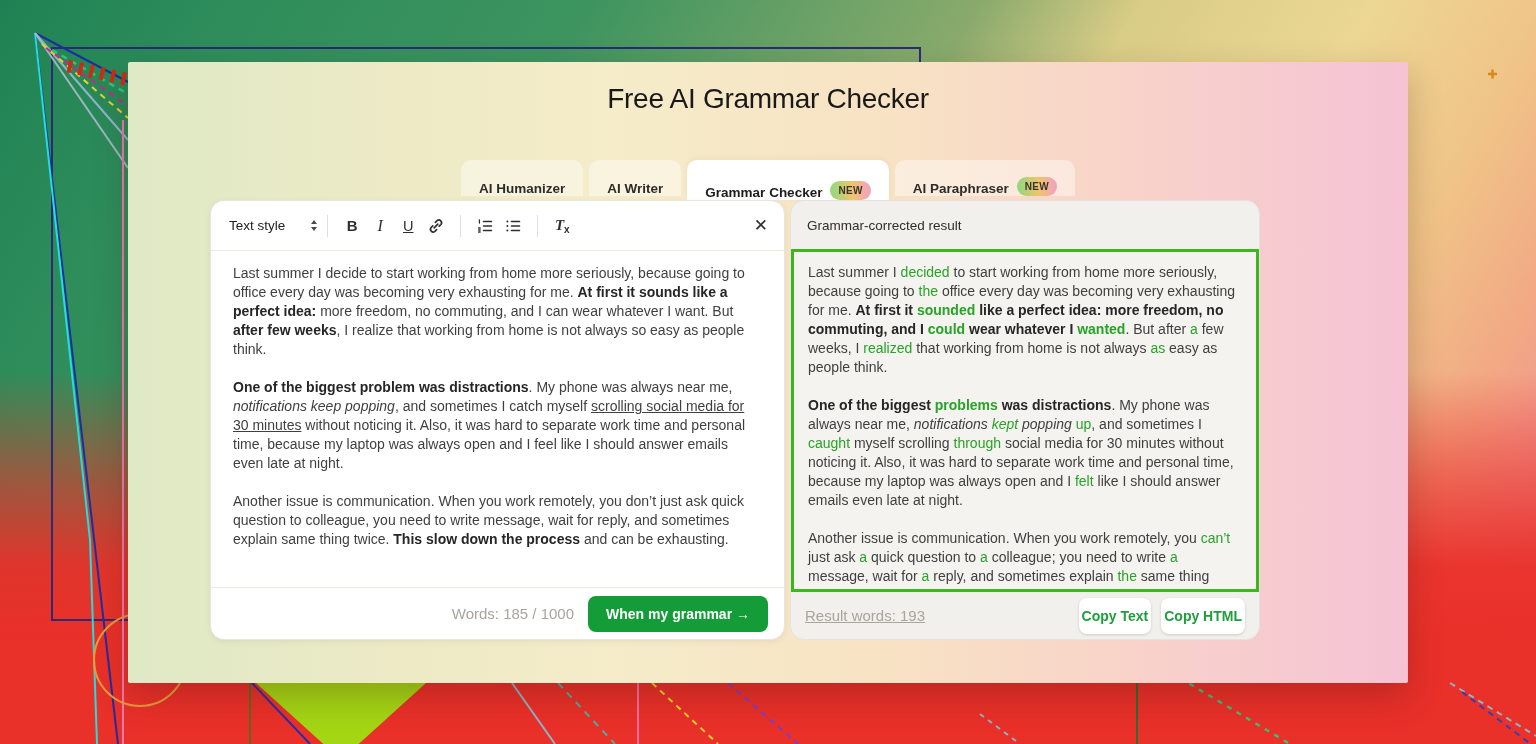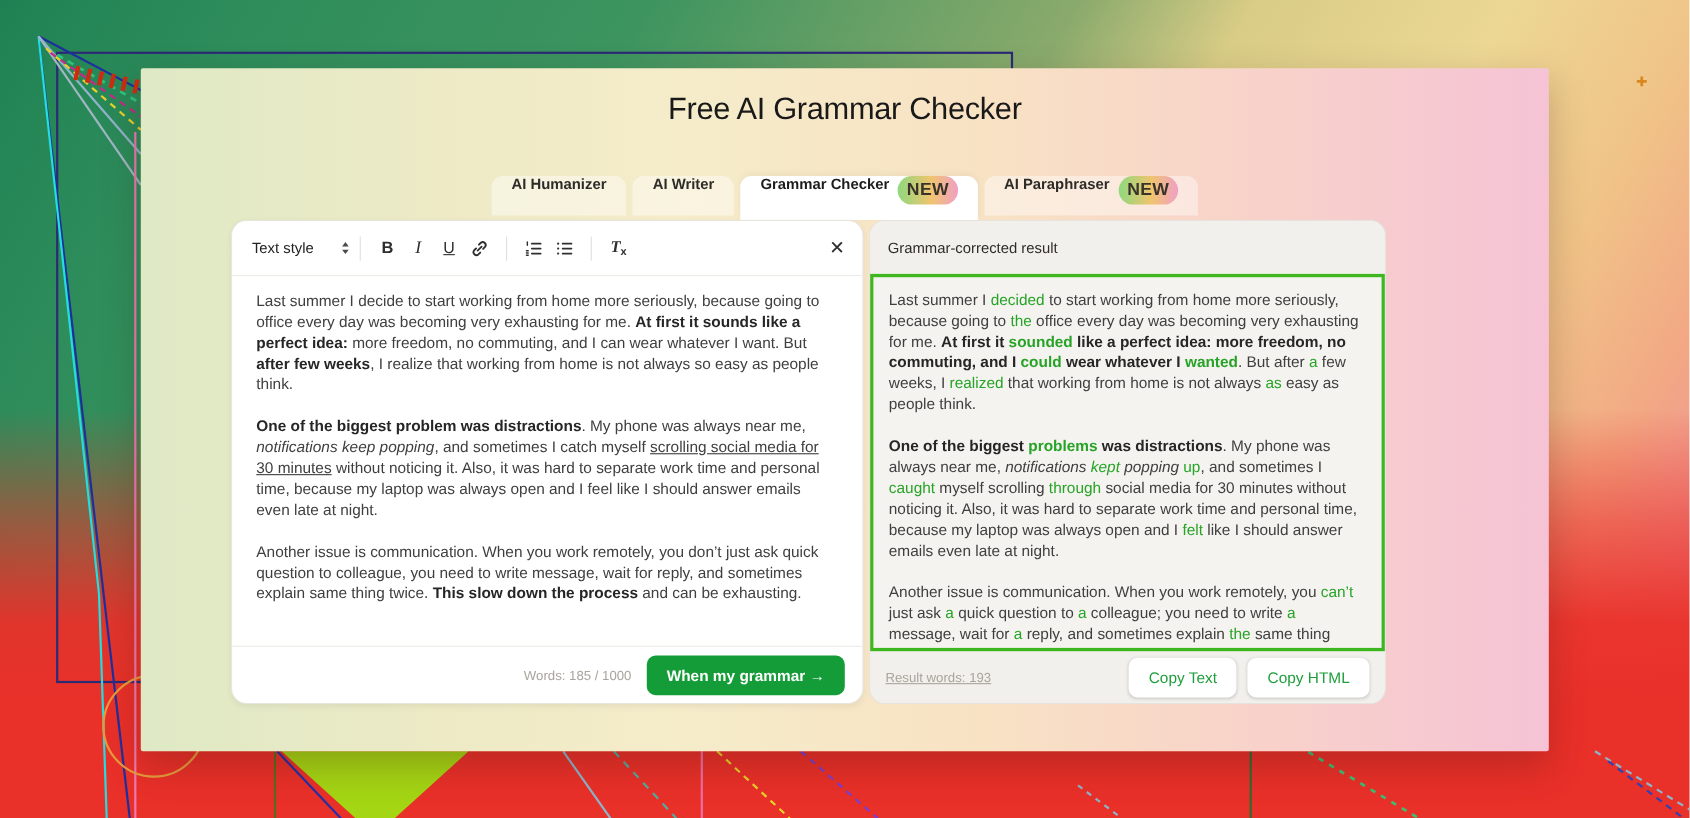--- a/index.html
+++ b/index.html
@@ -21,27 +21,27 @@
     background: linear-gradient(to right, #dfe9c5 0%, #eeeac6 22%, #f5ecca 38%, #f8e2c4 60%, #f8d3c9 78%, #f5c3d5 100%);
     border-radius:2px;
     box-shadow:0 14px 34px rgba(60,20,10,.25);
     padding-top:22px;
   }
   .page-title { text-align:center; font-size:28px; line-height:30px; font-weight:400; color:#191919; letter-spacing:-.3px; }
 
   
   .tabs { margin-top:46px; height:40px; display:flex; justify-content:center; align-items:flex-start; gap:6px; }
   .tab {
-    height:36px; display:flex; align-items:flex-start; gap:8px; padding:0 18px;
+    height:36px; display:flex; align-items:flex-end; gap:8px; padding:0 18px;
     background:rgba(255,255,255,.42); border-radius:10px 10px 0 0;
     font-size:13.5px; font-weight:600; color:#2e2c29; cursor:pointer; white-space:nowrap;
   }
   .tab.active { height:40px; background:#ffffff; font-weight:700; color:#1c1c1c; box-shadow:0 -2px 6px rgba(0,0,0,.04); }
   .badge {
-    font-size:16px; font-weight:700; color:#3a332b; padding:4px 8px; border-radius:999px; letter-spacing:.3px;
+    font-size:10px; font-weight:700; color:#3a332b; padding:4px 8px; border-radius:999px; letter-spacing:.3px;
     background:linear-gradient(90deg,#8fd97e 0%,#f0c46e 55%,#f0a0c6 100%);
   }
 
   
   .panels { display:flex; padding-left:82px; gap:5px; }
   .panel-left {
     width:575px; height:440px; background:#ffffff; border:1px solid #e8e5df; border-radius:14px;
     box-shadow:0 2px 6px rgba(0,0,0,.06); display:flex; flex-direction:column; overflow:hidden;
   }
   .panel-right {
@@ -71,36 +71,36 @@
   .editor-content { flex:1; padding:13px 22px; font-size:14px; line-height:19px; color:#3f3f3f; overflow:hidden; cursor:text; }
   .para { margin-bottom:19px; }
   .para:last-child { margin-bottom:0; }
   .b { font-weight:700; color:#262626; }
   .i { font-style:italic; }
   .u { text-decoration:underline; }
   .g { color:#27a327; }
 
   
   .editor-footer { flex:0 0 52px; border-top:1px solid #eceae5; display:flex; align-items:center; justify-content:flex-end; gap:14px; padding:0 16px; }
-  .word-count { font-size:12px; color:#a9a49c; }
+  .word-count { font-size:15px; color:#a9a49c; }
   .check-btn {
     height:36px; padding:0 18px; background:#149c38; color:#ffffff; font-size:14px; font-weight:600;
     border:none; border-radius:8px; cursor:pointer; display:flex; align-items:center; gap:6px;
   }
 
   
   .result-header { flex:0 0 48px; display:flex; align-items:center; padding:0 16px; font-size:13.5px; color:#2f2d2a; }
   .result-box {
     flex:1; border:3px solid #3eb71e; border-radius:0; background:#f5f3ef;
     padding:11px 14px; font-size:14px; line-height:19px; color:#3f3f3f; overflow:hidden;
   }
   .result-footer { flex:0 0 47px; display:flex; align-items:center; padding:0 14px; }
   .result-footer .word-count { flex:1;text-decoration:underline; }
   .copy-btn {
-    height:36px; padding:0 18px; margin-left:10px; background:#ffffff; color:#1f9e3c; font-size:14px; font-weight:400;
+    height:36px; padding:0 3px; margin-left:10px; background:#ffffff; color:#1f9e3c; font-size:14px; font-weight:700;
     border:none; border-radius:8px; cursor:pointer; box-shadow:0 1px 3px rgba(0,0,0,.15);
   }
 </style>
 </head>
 <body>
 
 <div class="bg"></div>
 
 <svg class="decor" width="1536" height="744" viewBox="0 0 1536 744">
   <rect x="52" y="48" width="868" height="572" fill="none" stroke="#2d2a75" stroke-width="2"></rect>

